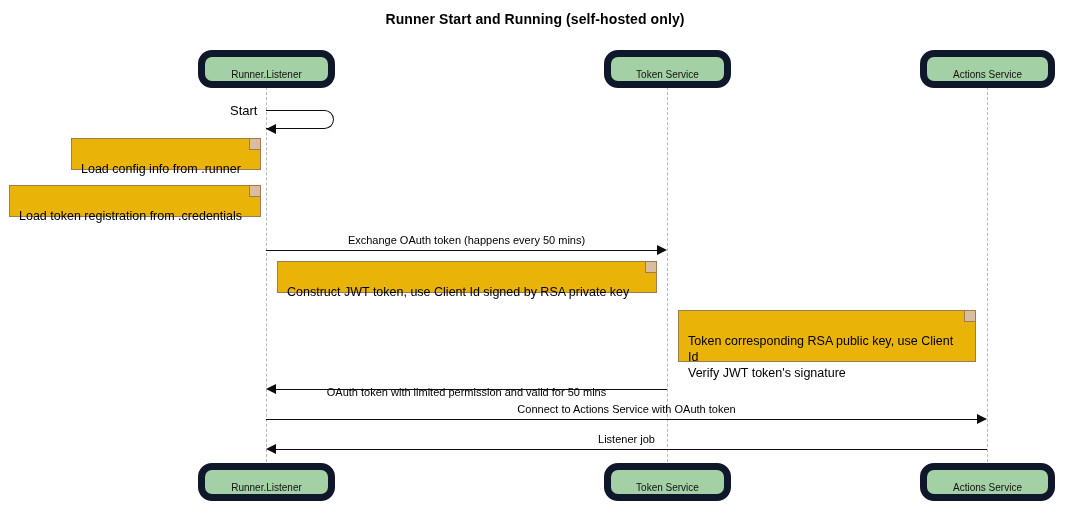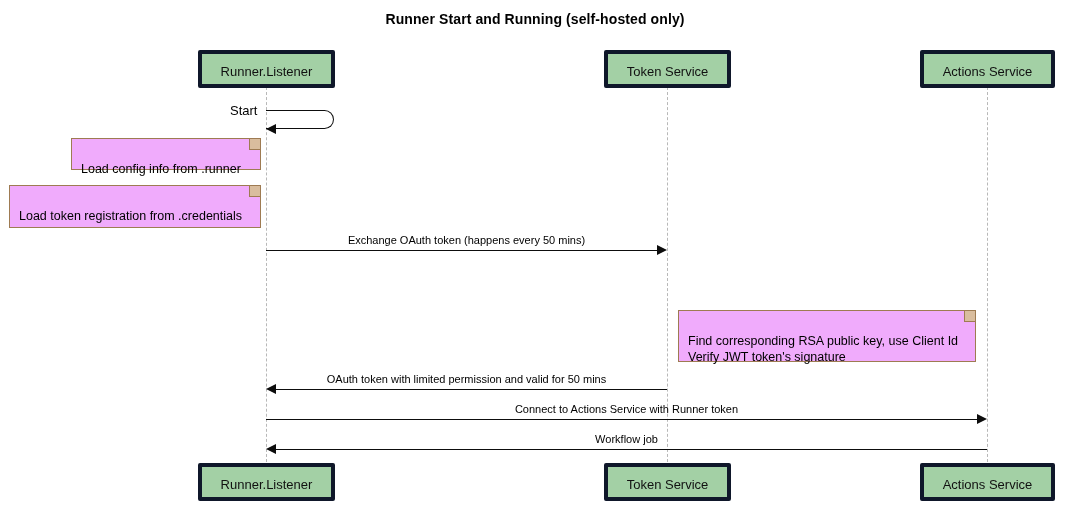--- a/index.html
+++ b/index.html
@@ -34,34 +34,34 @@
   .lifeline {
     position: absolute;
     width: 0;
     border-left: 1px dashed #b8b8b8;
   }
   
   .participant {
     position: absolute;
     box-sizing: border-box;
     background: #a3d0a5;
-    border: 4px solid #0f172a;
-    border-radius: 2px;
+    border: 7px solid #0f172a;
+    border-radius: 14px;
     height: 38px;
     line-height: 36px;
     text-align: center;
-    font-size: 13px;
+    font-size: 10px;
     color: #111111;
     white-space: nowrap;
   }
   
   .note {
     position: absolute;
     box-sizing: border-box;
-    background: #f0abfc;
+    background: #eab308;
     border: 1px solid #9e7b52;
     color: #000000;
     font-size: 12.5px;
     padding: 6px 8px 6px 9px;
     line-height: 16px;
     white-space: pre-line;
   }
   .note .fold {
     position: absolute;
     top: 0;
@@ -131,45 +131,49 @@
 
   <div class="self-label" style="left:230px; top:103px;">Start</div>
   <div class="self-loop" style="left:266px; top:110px; width:68px; height:19px;"></div>
   <div class="arrow-head left" style="left:266px; top:124px;"></div>
 
   <div class="note" style="left:71px; top:138px; width:190px; height:32px;">
     <span>Load config info from .runner</span>
     <span class="fold"></span>
   </div>
 
-  <div class="note" style="left:9px; top:185px; width:252px; height:43px;">
+  <div class="note" style="left:9px; top:185px; width:252px; height:32px;">
     <span>Load token registration from .credentials</span>
     <span class="fold"></span>
   </div>
 
   <div class="msg-label" style="left:266px; top:234px; width:401px;">Exchange OAuth token (happens every 50 mins)</div>
   <div class="msg-line" style="left:266px; top:250px; width:392px;"></div>
   <div class="arrow-head right" style="left:657px; top:245px;"></div>
 
+  <div class="note" style="left:277px; top:261px; width:380px; height:32px;">
+    <span>Construct JWT token, use Client Id signed by RSA private key</span>
+    <span class="fold"></span>
+  </div>
 
   <div class="note" style="left:678px; top:310px; width:298px; height:52px;">
-    <span>Find corresponding RSA public key, use Client Id
+    <span>Token corresponding RSA public key, use Client Id
 Verify JWT token's signature</span>
     <span class="fold"></span>
   </div>
 
-  <div class="msg-label" style="left:266px; top:373px; width:401px;">OAuth token with limited permission and valid for 50 mins</div>
+  <div class="msg-label" style="left:266px; top:386px; width:401px;">OAuth token with limited permission and valid for 50 mins</div>
   <div class="msg-line" style="left:276px; top:389px; width:391px;"></div>
   <div class="arrow-head left" style="left:266px; top:384px;"></div>
 
-  <div class="msg-label" style="left:266px; top:403px; width:721px;">Connect to Actions Service with Runner token</div>
+  <div class="msg-label" style="left:266px; top:403px; width:721px;">Connect to Actions Service with OAuth token</div>
   <div class="msg-line" style="left:266px; top:419px; width:712px;"></div>
   <div class="arrow-head right" style="left:977px; top:414px;"></div>
 
-  <div class="msg-label" style="left:266px; top:433px; width:721px;">Workflow job</div>
+  <div class="msg-label" style="left:266px; top:433px; width:721px;">Listener job</div>
   <div class="msg-line" style="left:276px; top:449px; width:711px;"></div>
   <div class="arrow-head left" style="left:266px; top:444px;"></div>
 
   <div class="participant" style="left:198px; top:463px; width:137px;">Runner.Listener</div>
   <div class="participant" style="left:604px; top:463px; width:127px;">Token Service</div>
   <div class="participant" style="left:920px; top:463px; width:135px;">Actions Service</div>
 
 </div>
 
 </body></html>

